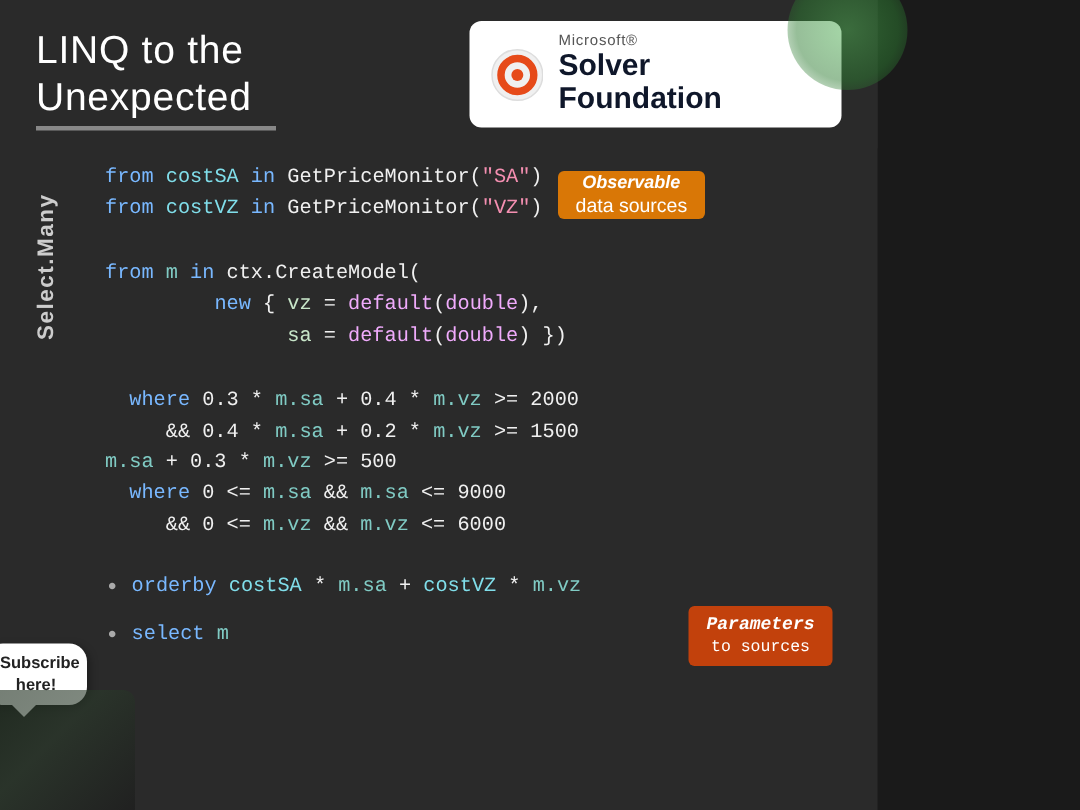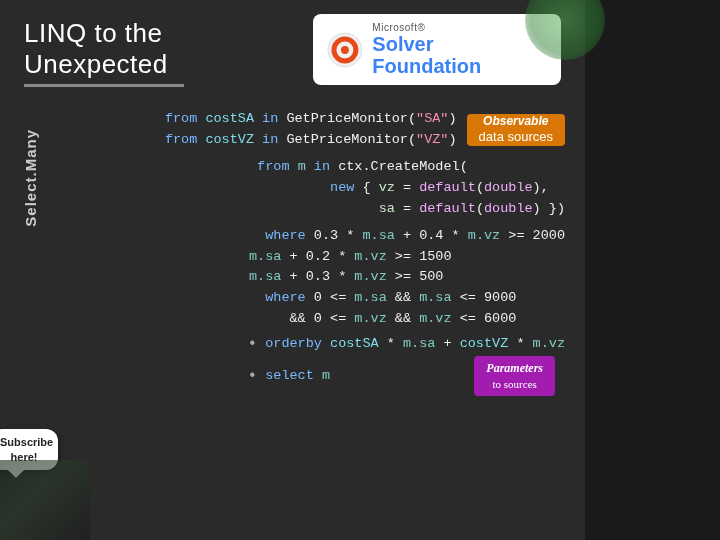--- a/index.html
+++ b/index.html
@@ -76,21 +76,21 @@
       font-family: Arial, sans-serif;
       font-size: 10px;
       color: #555;
       letter-spacing: 0.5px;
     }
 
     .solver-foundation-text {
       font-family: Arial, sans-serif;
       font-size: 20px;
       font-weight: 700;
-      color: #3b82f6;
+      color: #0f172a;
       letter-spacing: 0px;
     }
 
     
     .main-content {
       flex: 1;
       display: flex;
       flex-direction: row;
       padding: 0 0 10px 0;
       position: relative;
@@ -116,23 +116,22 @@
       position: absolute;
       top: 30px;
     }
 
     
     .code-area {
       flex: 1;
       padding: 10px 20px 10px 10px;
       display: flex;
       flex-direction: column;
-      gap: 0px;
+      gap: 16px;
       position: relative;
-      align-items: flex-end;
     }
 
     .code-line {
       color: #f0f0f0;
       font-size: 13.5px;
       line-height: 1.55;
       white-space: pre;
       display: flex;
       align-items: center;
     }
@@ -173,23 +172,23 @@
       font-weight: 400;
       font-size: 13px;
     }
 
     
     .parameters-tag {
       display: inline-flex;
       flex-direction: column;
       align-items: center;
       justify-content: center;
-      background: #a21caf;
+      background: #c2410c;
       color: #fff;
-      font-family: Liberation Serif, serif;
+      font-family: Liberation Mono, monospace;
       font-size: 12px;
       font-weight: 700;
       padding: 5px 12px;
       border-radius: 4px;
       margin-left: 10px;
       line-height: 1.3;
       font-style: italic;
     }
 
     .parameters-tag .sub {
@@ -387,20 +386,21 @@
         <div class="code-line">
           <span>  </span>
           <span class="kw-where">where</span>
           <span> 0.3 * </span>
           <span class="var-name">m.sa</span>
           <span> + 0.4 * </span>
           <span class="var-name">m.vz</span>
           <span> &gt;= 2000</span>
         </div>
         <div class="code-line">
+          <span>     &amp;&amp; 0.4 * </span>
           <span class="var-name">m.sa</span>
           <span> + 0.2 * </span>
           <span class="var-name">m.vz</span>
           <span> &gt;= 1500</span>
         </div>
         <div class="code-line">
           <span class="var-name">m.sa</span>
           <span> + 0.3 * </span>
           <span class="var-name">m.vz</span>
           <span> &gt;= 500</span>

